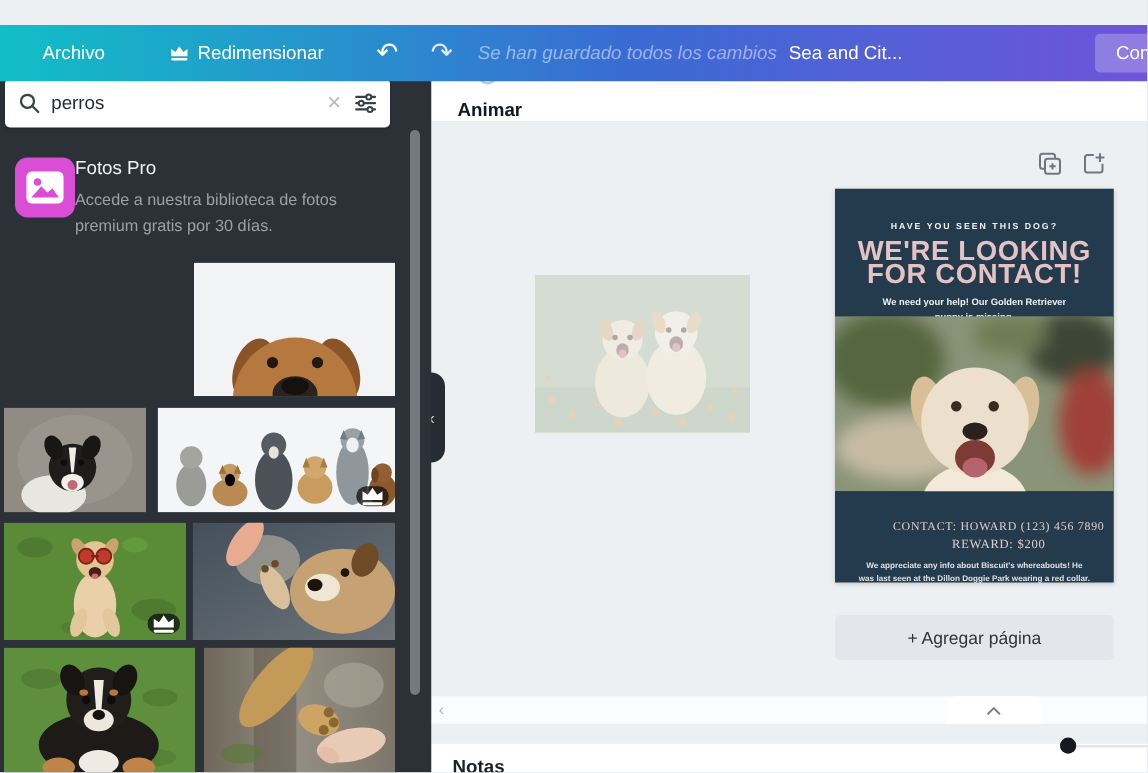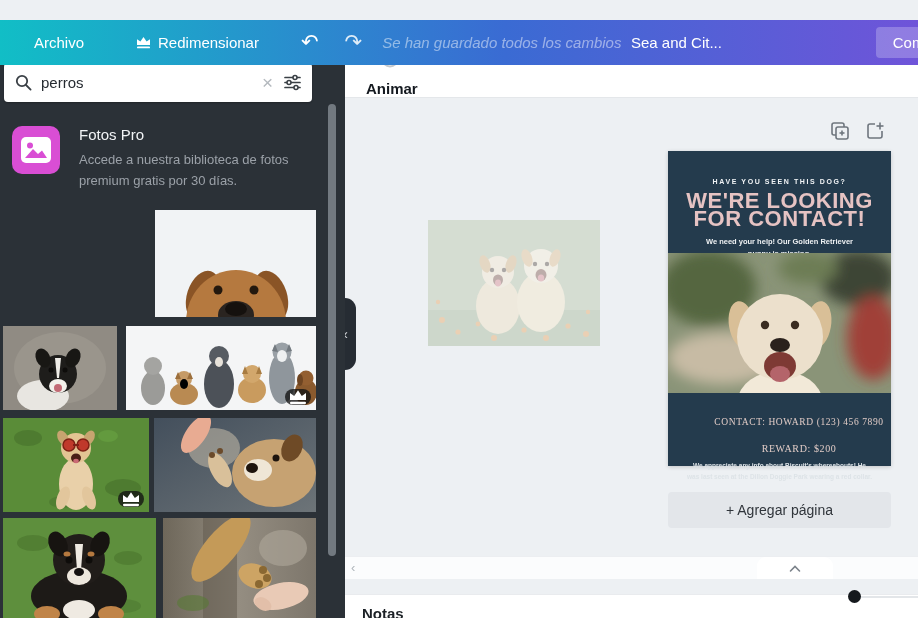--- a/index.html
+++ b/index.html
@@ -46,21 +46,21 @@
   }
   .searchbox input {
     flex:1; border:none; outline:none; font-size:15px; color:#262b31;
     font-family:"Liberation Sans", sans-serif; background:transparent; min-width:0;
   }
   .search-clear { color:#b4b9be; font-size:19px; line-height:1; cursor:pointer; padding:0 2px; }
   .vscroll {
     position:absolute; left:328px; top:59px; width:8px; height:452px;
     background:#7f868d; border-radius:4px; opacity:.85;
   }
-  .promo { position:absolute; left:12px; top:81px; width:300px; display:flex; gap:19px; cursor:pointer; }
+  .promo { position:absolute; left:12px; top:81px; width:300px; display:flex; cursor:pointer; }
   .promo-icon {
     width:48px; height:48px; border-radius:10px; background:#d94ed4; flex:none;
     display:flex; align-items:center; justify-content:center;
   }
   .promo-title { font-size:15px; font-weight:500; color:#f2f4f6; margin-bottom:6px; }
   .promo-desc { font-size:13px; color:#9ba1a8; line-height:1.62; width:240px; }
   .ph { position:absolute; overflow:hidden; cursor:pointer; }
   .ph svg { display:block; width:100%; height:100%; }
   .badge {
     position:absolute; right:5px; bottom:5px; width:26px; height:16px;
@@ -93,21 +93,21 @@
   }
   .poster .tagline { margin-top:27px; font-size:7px; letter-spacing:1.6px; font-weight:700; color:#f0f3f5; }
   .poster .headline { margin-top:7px; font-size:22px; line-height:17px; font-weight:700; letter-spacing:.5px; color:#e6c3c3; }
   .poster .subhead { margin:9px auto 0; width:150px; font-size:7.5px; line-height:1.55; font-weight:700; color:#eef1f3; }
   .poster-photo { position:absolute; left:0; top:102px; width:223px; height:140px; }
   .poster-photo svg { display:block; width:100%; height:100%; }
   .poster .contact, .poster .reward {
     font-family:"Liberation Serif", serif; font-weight:400; color:#e0cbc6; letter-spacing:.6px;padding-left:39px;
   }
   .poster .contact { margin-top:158px; font-size:9.5px; }
-  .poster .reward { margin-top:16px; font-size:10px; }
+  .poster .reward { margin-top:3px; font-size:10px; }
   .poster .footnote { margin:6px auto 0; width:186px; font-size:6.5px; line-height:1.7; color:#dde3e7; font-weight:700; }
   .add-page {
     position:absolute; left:668px; top:492px; width:223px; height:36px;
     background:#e3e6ea; border:none; border-radius:4px; font-size:14px; font-weight:500;
     color:#30353b; font-family:"Liberation Sans", sans-serif; cursor:pointer;
   }
   .hstrip {
     position:absolute; left:345px; top:556px; width:573px; height:23px;
     background:#fbfcfd; border-top:1px solid #eceef1;
   }

